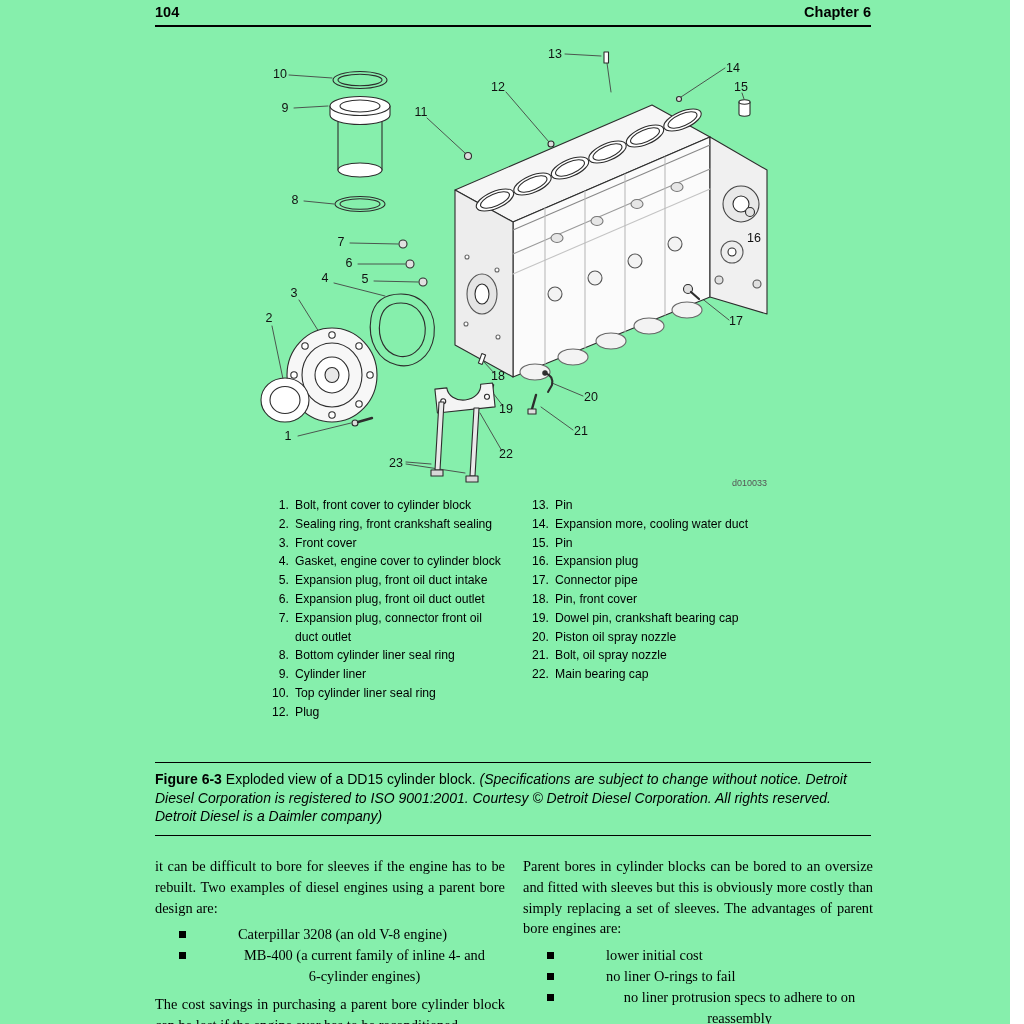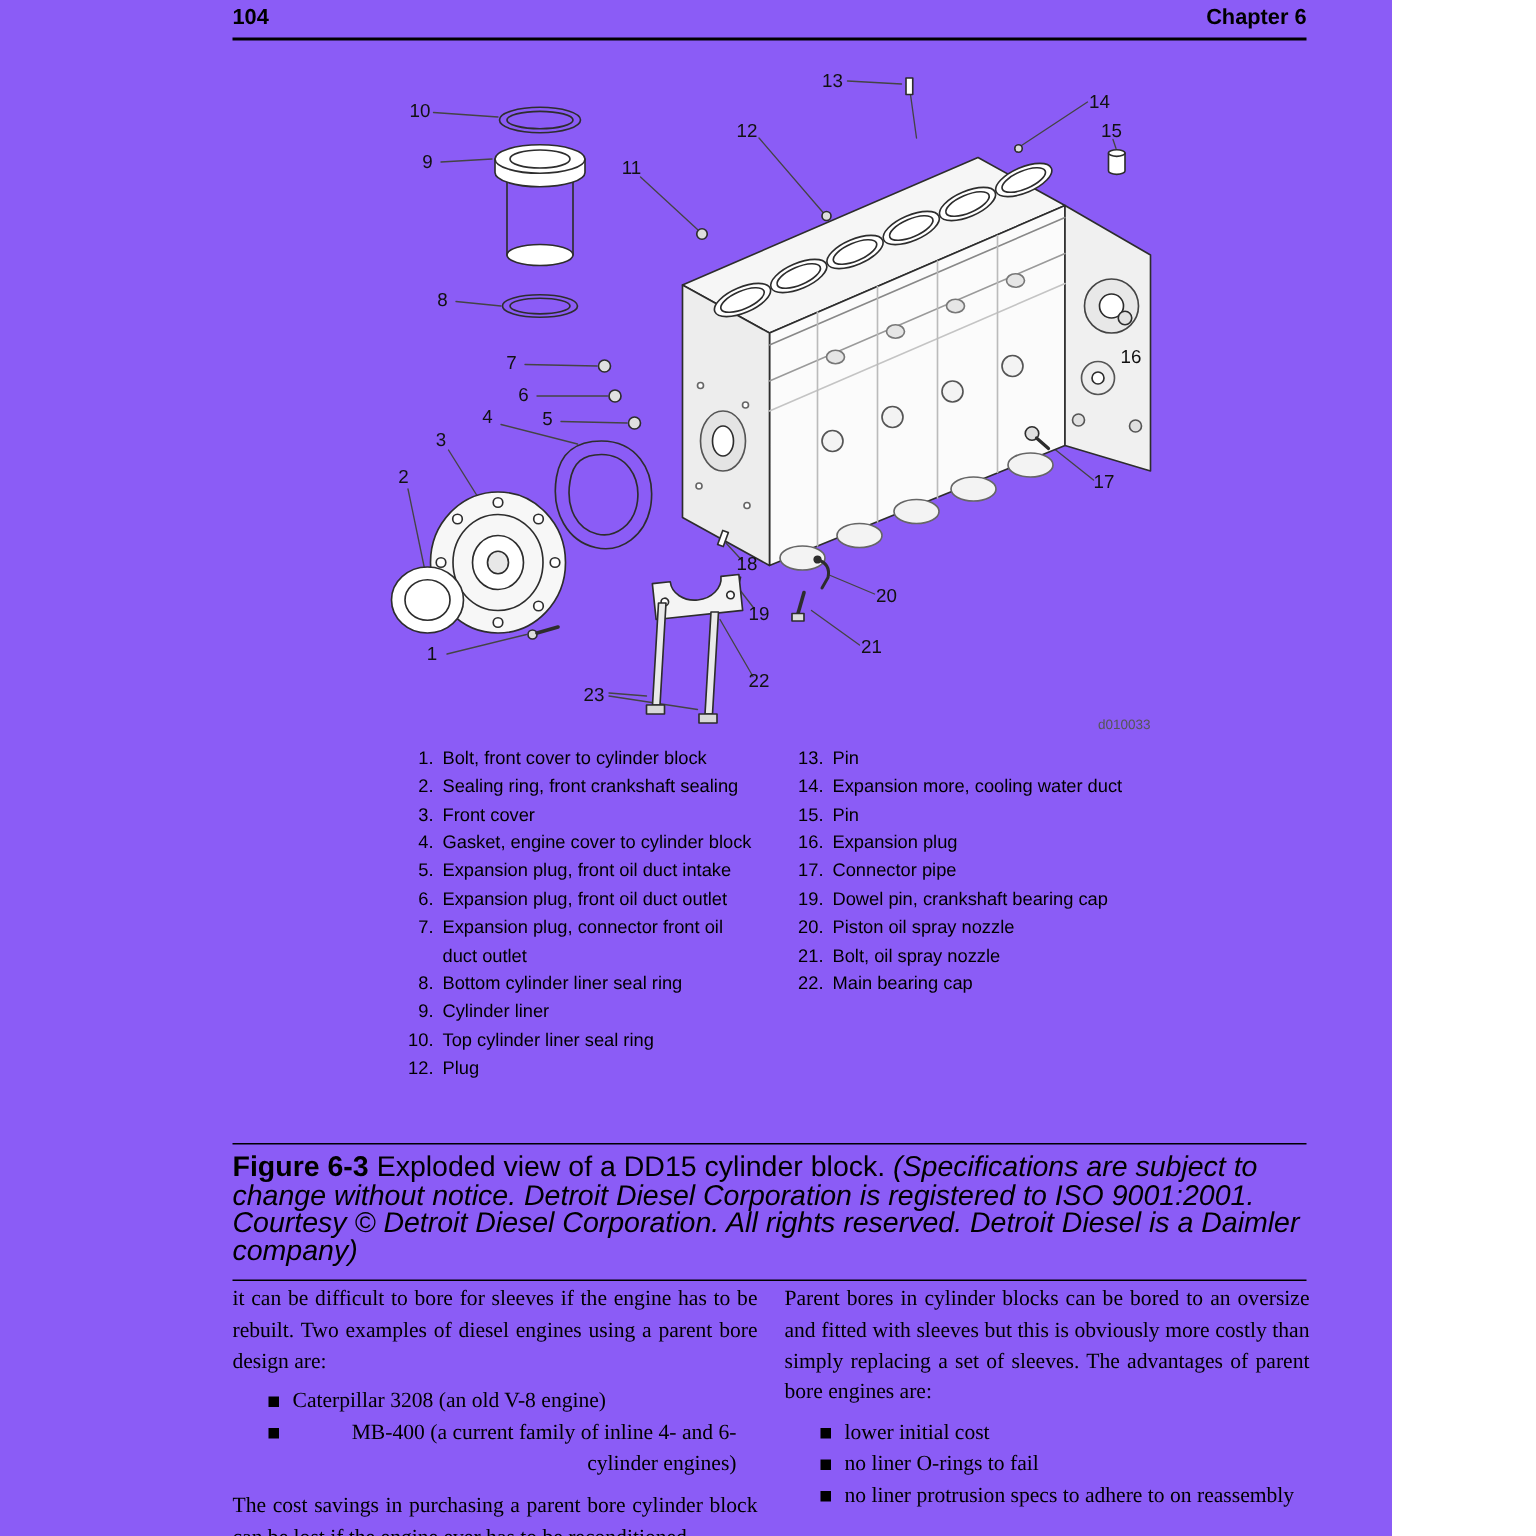--- a/index.html
+++ b/index.html
@@ -1,51 +1,51 @@
 <!DOCTYPE html>
 <html><head>
 <meta charset="utf-8">
 <style>
   * { box-sizing: border-box; }
   html, body { margin:0; padding:0; background:#ffffff; }
   .page {
-    position:relative; width:928px; height:1024px; background:#8b5cf6;
+    position:relative; width:1010px; height:1024px; background:#86efac;
     font-family:"Liberation Sans", sans-serif; color:#000; overflow:hidden;
   }
   .header {
     position:absolute; left:155px; top:4px; width:716px;
     display:flex; justify-content:space-between; align-items:flex-end;
     font-size:14.5px; font-weight:700; padding-bottom:5px;
     border-bottom:2px solid #000;
   }
   .figure-area { position:absolute; left:155px; top:42px; width:716px; height:454px; }
   .diagram-svg { position:absolute; left:100px; top:0; }
   .parts { position:absolute; left:265px; top:496px; display:flex; }
   .parts-col { font-size:12.2px; line-height:18.8px; }
   .parts-col.pl-left  { width:260px; }
   .parts-col.pl-right { width:255px; }
   .part-row { display:flex; }
   .part-num { flex:0 0 24px; width:24px; text-align:right; }
   .part-label { margin-left:6px; white-space:pre-line; }
   .caption {
     position:absolute; left:155px; top:762px; width:716px;
     border-top:1.5px solid #000; border-bottom:1.5px solid #000;
-    padding:7px 2px 9px 0; font-size:19px; line-height:18.6px;
+    padding:7px 2px 9px 0; font-size:14px; line-height:18.6px;
   }
   .fig-label { font-weight:700; }
   .fig-note  { font-style:italic; }
   .body-text {
     position:absolute; left:155px; top:856px; width:718px; display:flex;
     font-family:"Liberation Serif", serif; font-size:14.4px; line-height:20.8px;
   }
   .body-col { width:350px; text-align:justify; }
   .body-col + .body-col { margin-left:18px; }
   .body-col p { margin:0 0 6px 0; }
   .bullet-list { margin:3px 0 7px 0; padding:0; }
-  .bullet-item { display:flex; padding-left:24px; text-align:right; }
+  .bullet-item { display:flex; padding-left:24px; text-align:center;gap:43px; }
   .body-col.bc-left .bullet-item { padding-right:14px; }
   .bullet-sq { flex:0 0 7px; width:7px; height:7px; background:#000; margin:7px 9px 0 0; }
 </style>
 </head>
 <body>
 
 <div class="page">
 
   <div class="header">
     <span>104</span>
@@ -325,20 +325,24 @@
         </div>
         <div class="part-row">
           <span class="part-num">16.</span>
           <span class="part-label">Expansion plug</span>
         </div>
         <div class="part-row">
           <span class="part-num">17.</span>
           <span class="part-label">Connector pipe</span>
         </div>
         <div class="part-row">
+          <span class="part-num">18.</span>
+          <span class="part-label">Pin, front cover</span>
+        </div>
+        <div class="part-row">
           <span class="part-num">19.</span>
           <span class="part-label">Dowel pin, crankshaft bearing cap</span>
         </div>
         <div class="part-row">
           <span class="part-num">20.</span>
           <span class="part-label">Piston oil spray nozzle</span>
         </div>
         <div class="part-row">
           <span class="part-num">21.</span>
           <span class="part-label">Bolt, oil spray nozzle</span>

